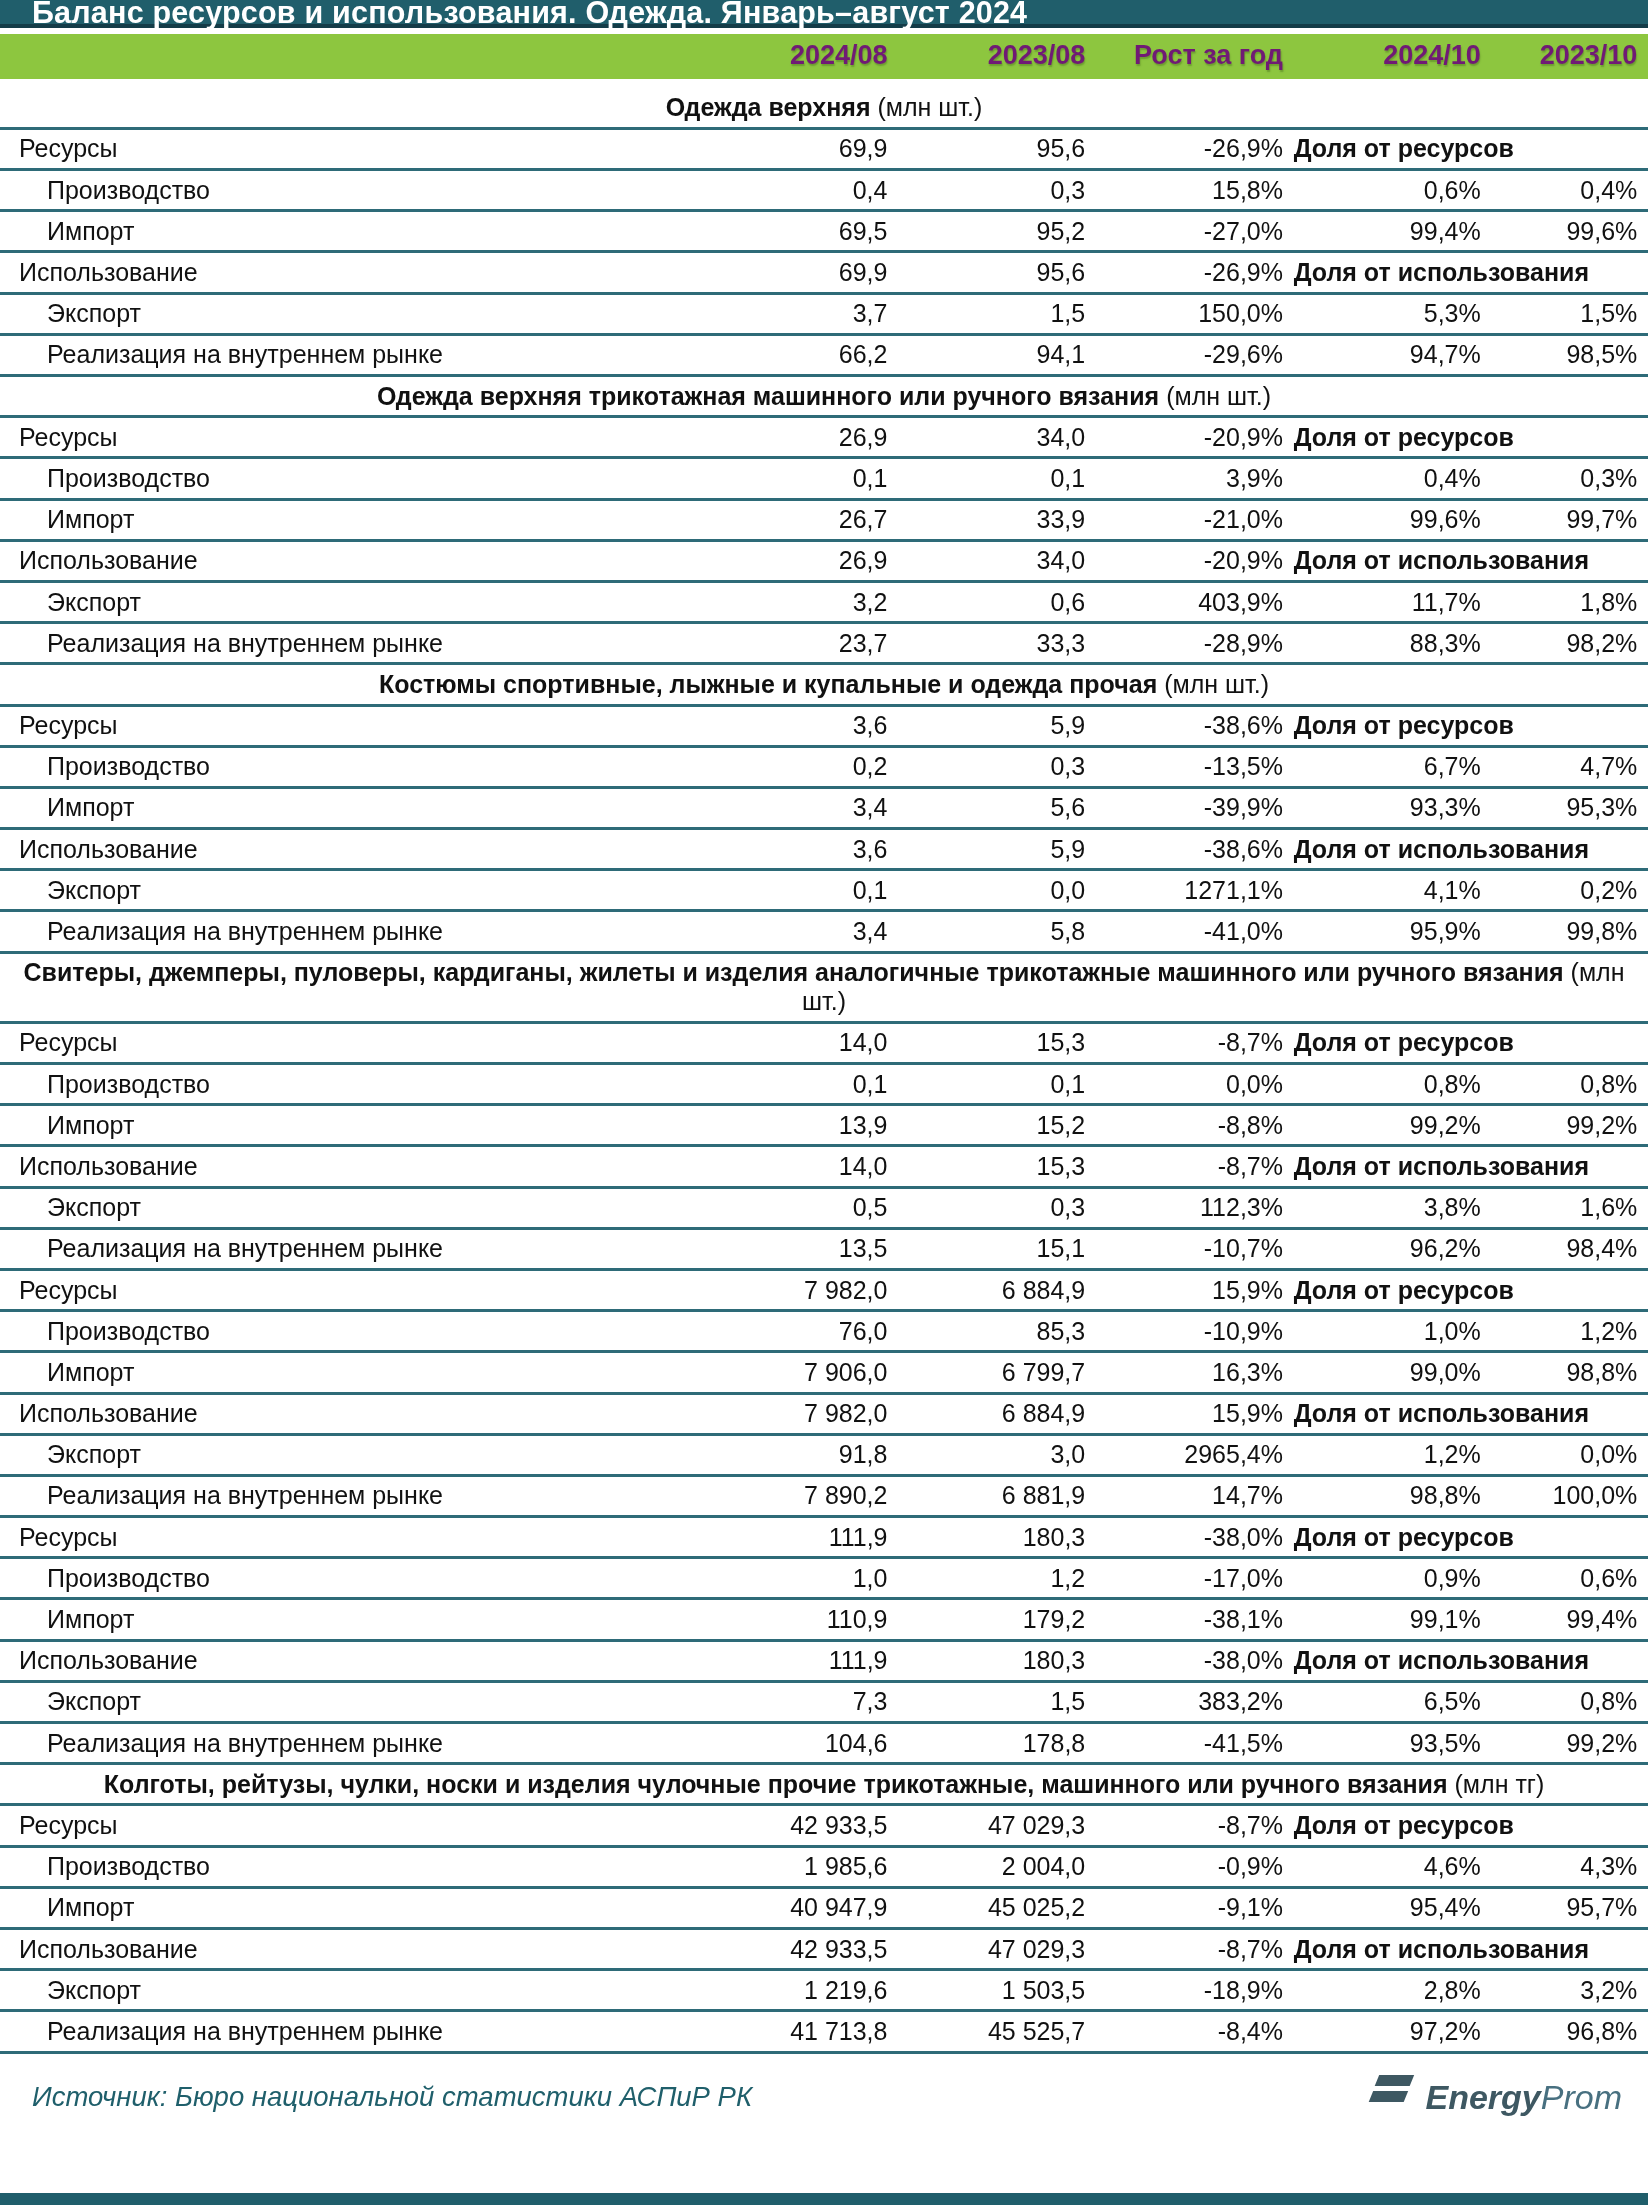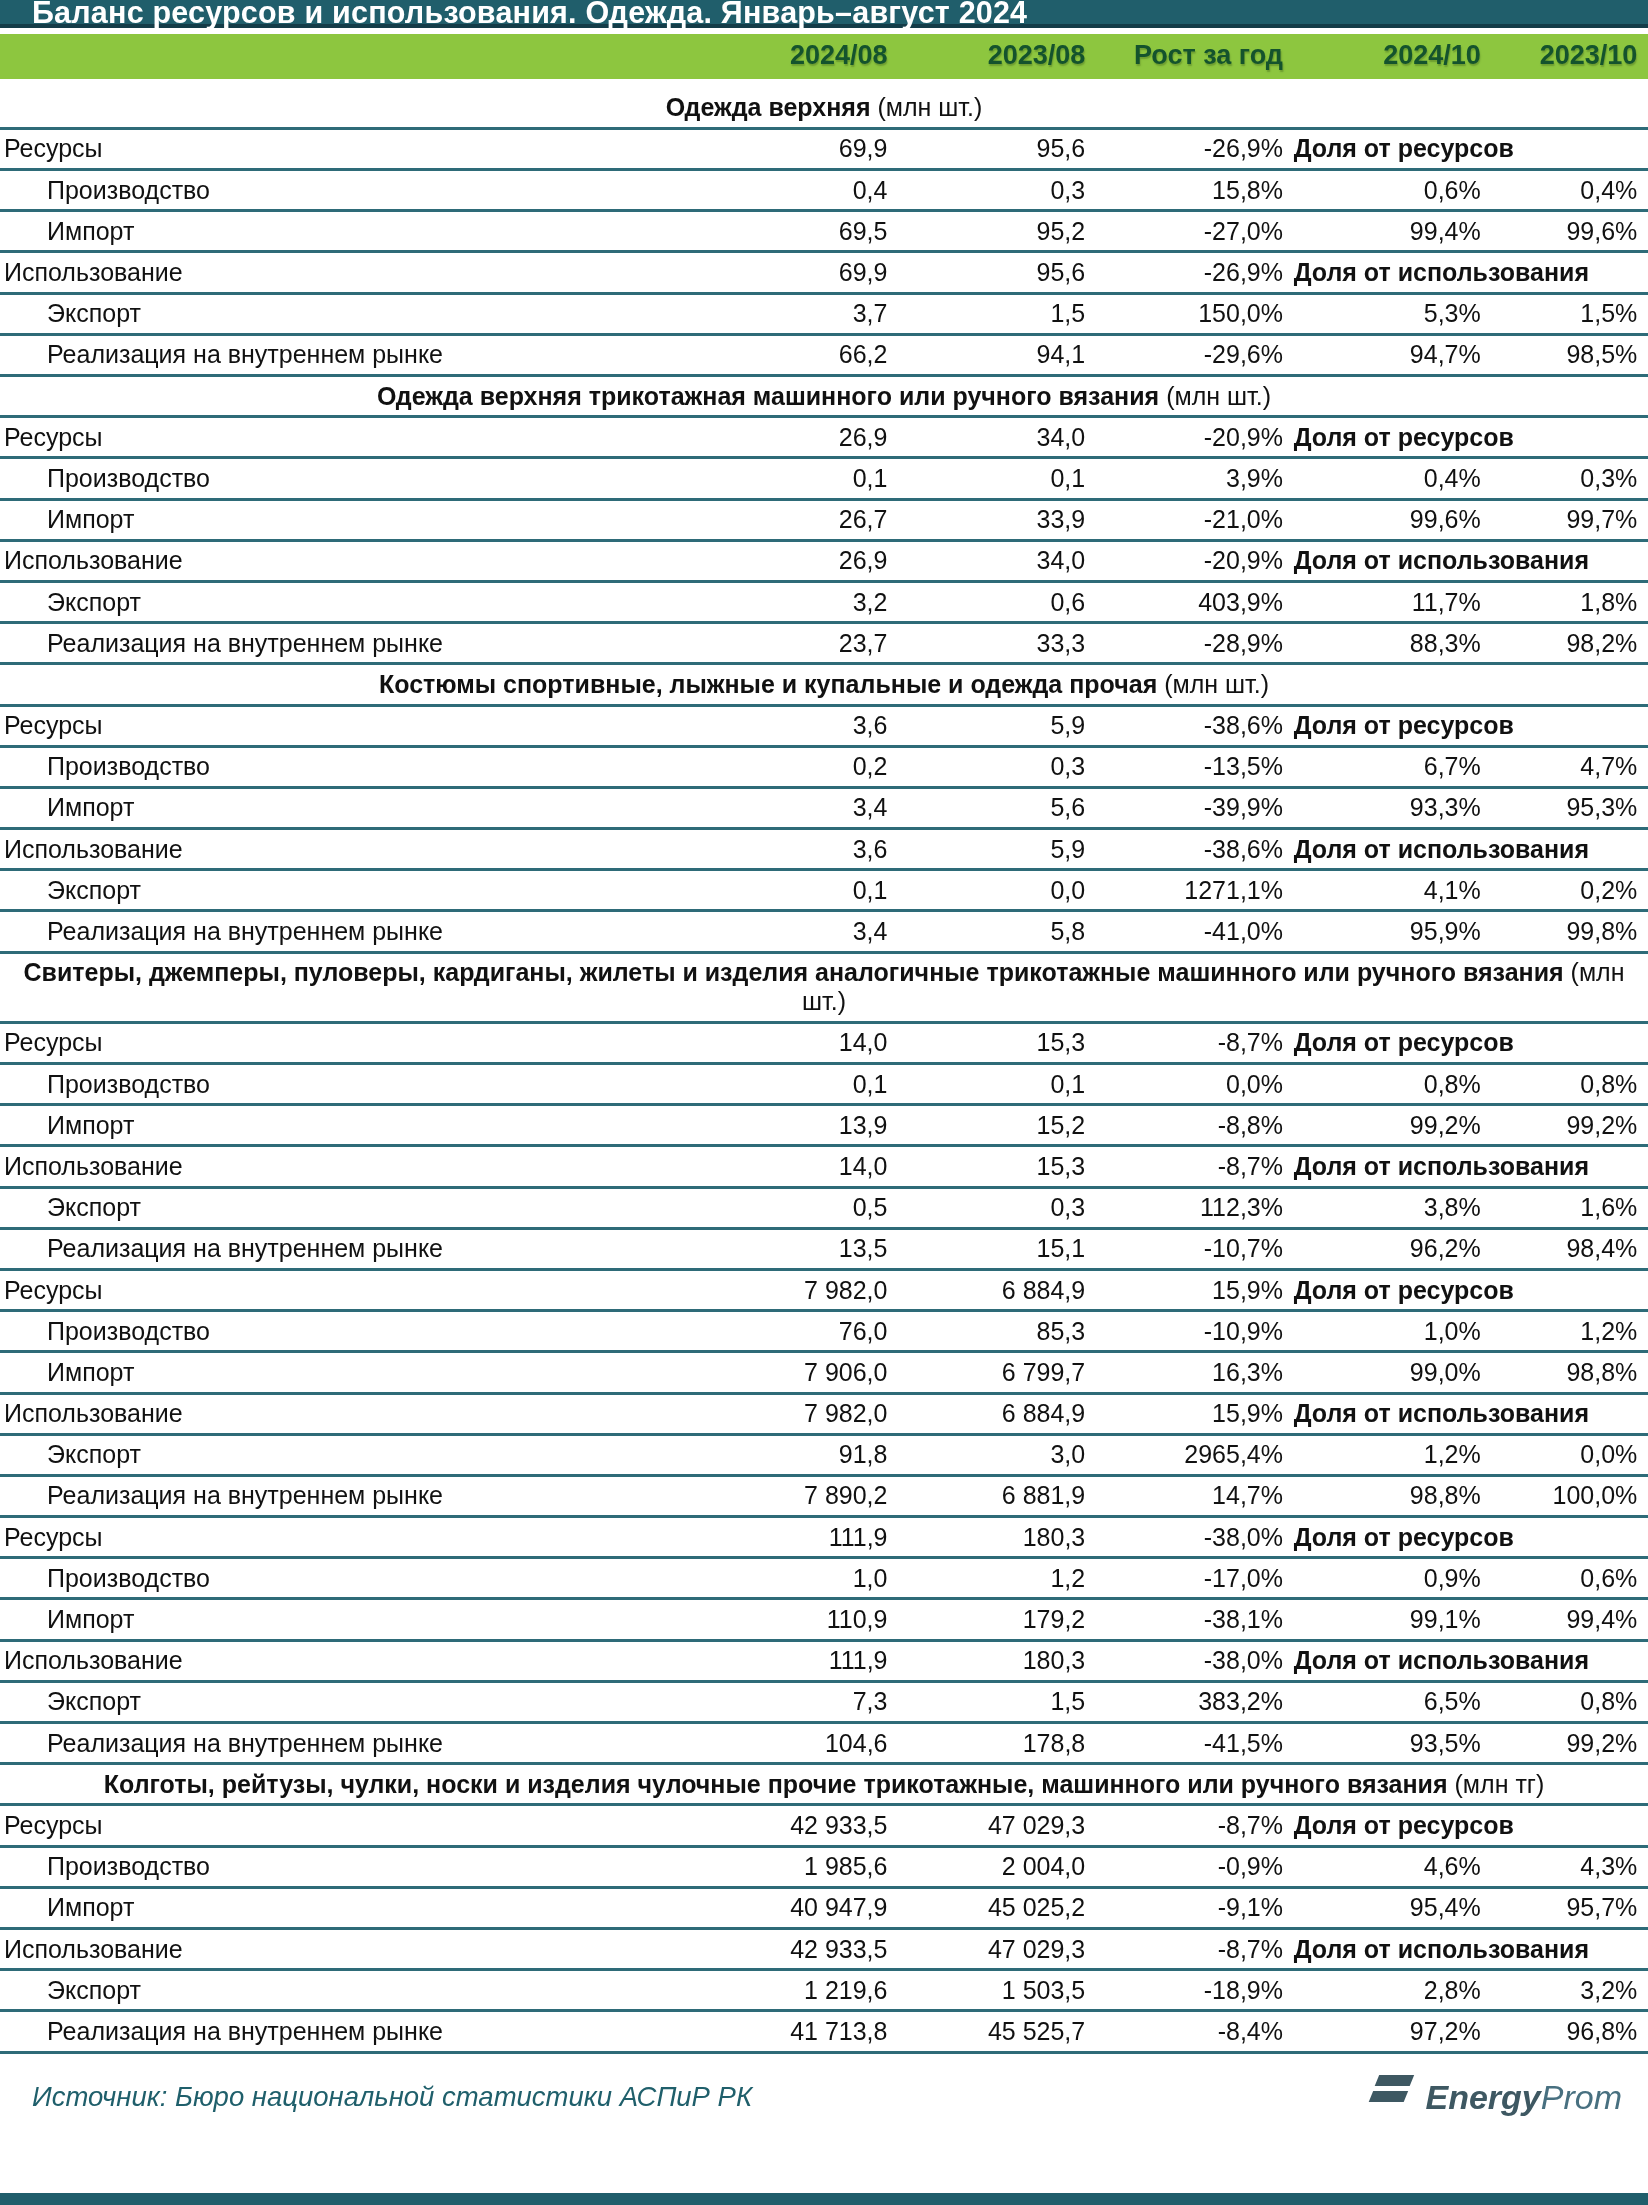--- a/index.html
+++ b/index.html
@@ -31,30 +31,30 @@
     width:100%;border-collapse:collapse;table-layout:fixed;
   }
   col.c-label{width:42%;}
   col.c-v1{width:12.5%;}
   col.c-v2{width:12%;}
   col.c-gr{width:12%;}
   col.c-s1{width:12%;}
   col.c-s2{width:9.5%;}
   thead th{
     background:var(--header_green);
-    color:#14532d;font-weight:bold;font-size:27px;
+    color:#701a75;font-weight:bold;font-size:27px;
     text-align:right;padding:6.1px 10.7px 7.6px 0;
     border-top:6.9px solid #ffffff;border-bottom:10px solid #ffffff;
     text-shadow:0.8px 1.5px 1.5px rgba(50,80,20,0.35);
   }
   tbody tr{border-bottom:3.1px solid var(--row_border);}
   tbody td{
     font-size:25px;line-height:29px;padding:4.6px 0;color:#111;
   }
-  td.label{text-align:left;padding-left:4px;}
+  td.label{text-align:left;padding-left:19px;}
   td.label.indent{padding-left:47px;}
   td.num{text-align:right;padding-right:10.7px;white-space:nowrap;}
   td.share-head{text-align:left;font-weight:bold;white-space:nowrap;}
   tr.section-row td{text-align:center;padding:4.6px 15.3px;}
   .st-name{font-weight:bold;}
   .st-unit{font-weight:normal;}
   .footer{
     display:flex;justify-content:space-between;align-items:center;
     padding:20px 26px 15.3px 32px;
   }

